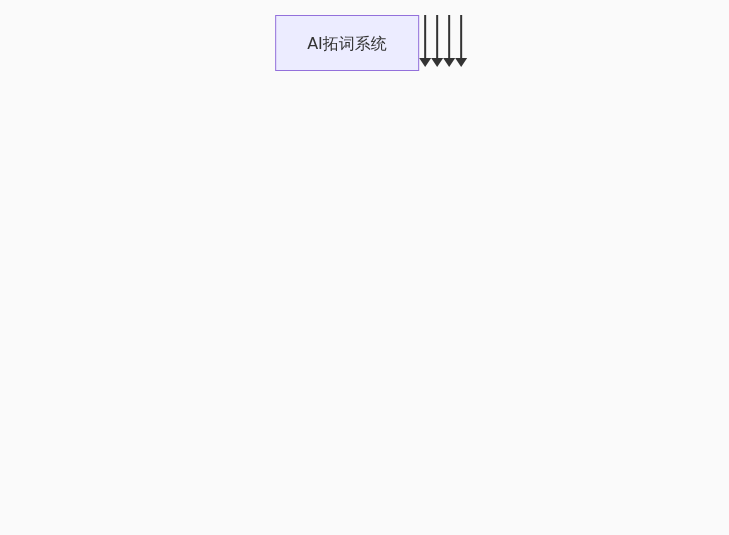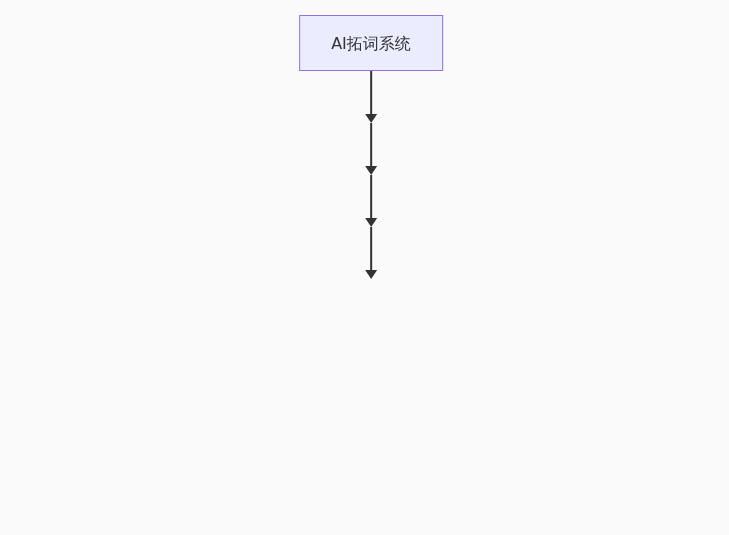--- a/index.html
+++ b/index.html
@@ -13,22 +13,21 @@
     font-family: "DejaVu Sans", "Liberation Sans", sans-serif;
     position: relative;
     overflow: hidden;
   }
   .flowchart {
     position: absolute;
     top: 15px;
     left: 371px;
     transform: translateX(-50%);
     display: flex;
-    flex-direction: column;
-    align-items: center;
+    flex-direction: row;
   }
   .node {
     box-sizing: border-box;
     min-height: 56px;
     padding: 2px 31px 0 31px;
     background: #ececff;
     border: 1px solid #9370db;
     display: flex;
     align-items: center;
     justify-content: center;

